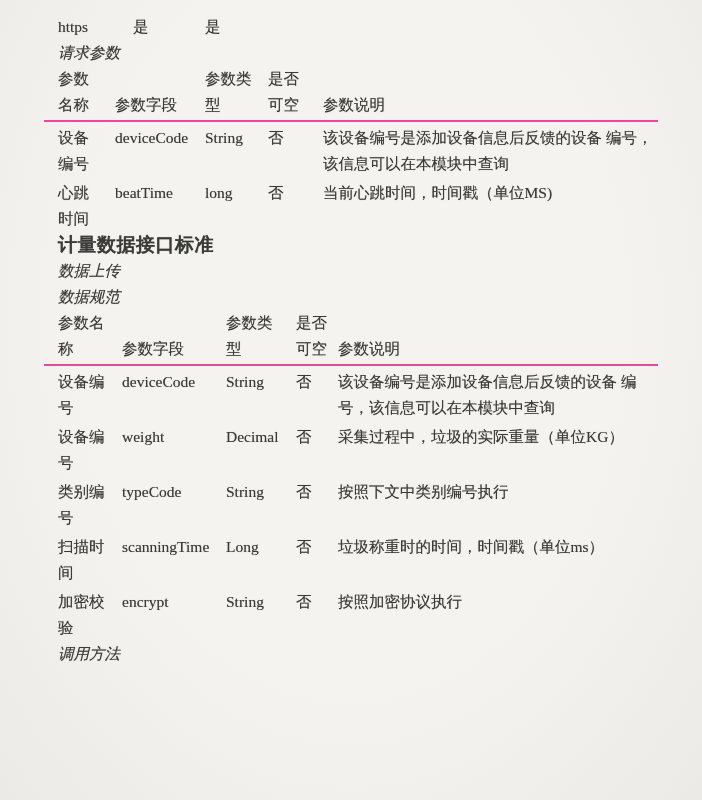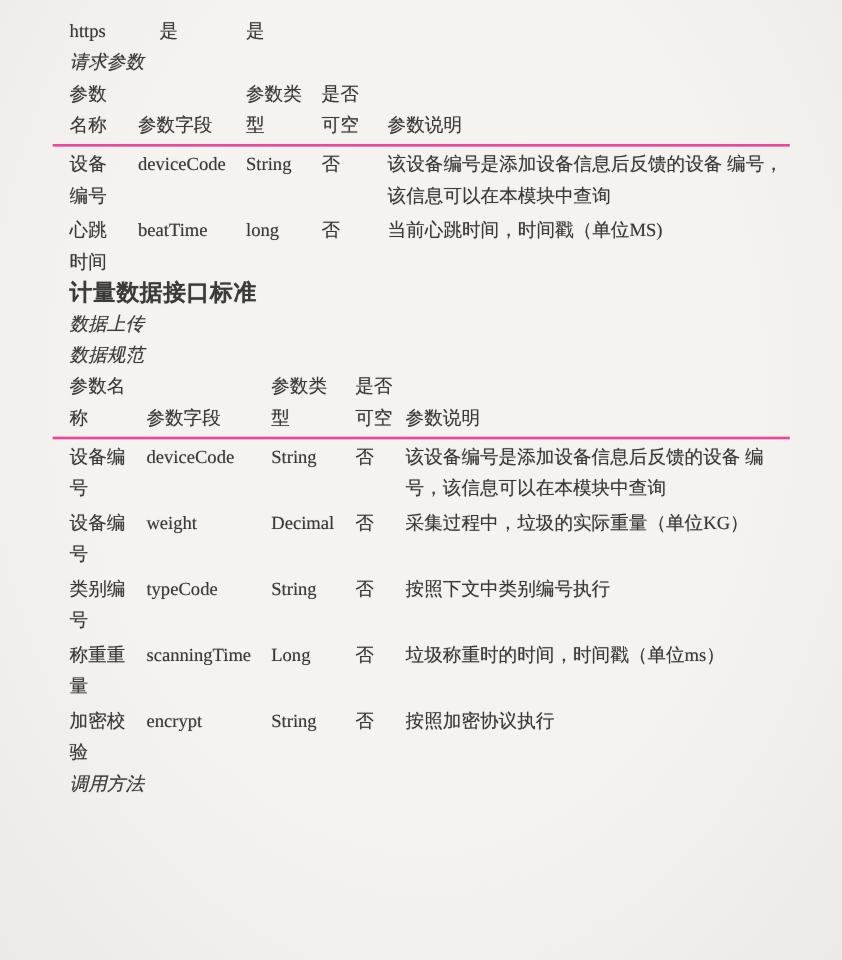--- a/index.html
+++ b/index.html
@@ -139,21 +139,21 @@
         <td>采集过程中，垃圾的实际重量（单位KG）</td>
       </tr>
       <tr>
         <td class="c-name">类别编号</td>
         <td>typeCode</td>
         <td>String</td>
         <td>否</td>
         <td>按照下文中类别编号执行</td>
       </tr>
       <tr>
-        <td class="c-name">称重重量</td>
+        <td class="c-name">扫描时间</td>
         <td>scanningTime</td>
         <td>Long</td>
         <td>否</td>
         <td>垃圾称重时的时间，时间戳（单位ms）</td>
       </tr>
       <tr>
         <td class="c-name">加密校验</td>
         <td>encrypt</td>
         <td>String</td>
         <td>否</td>

